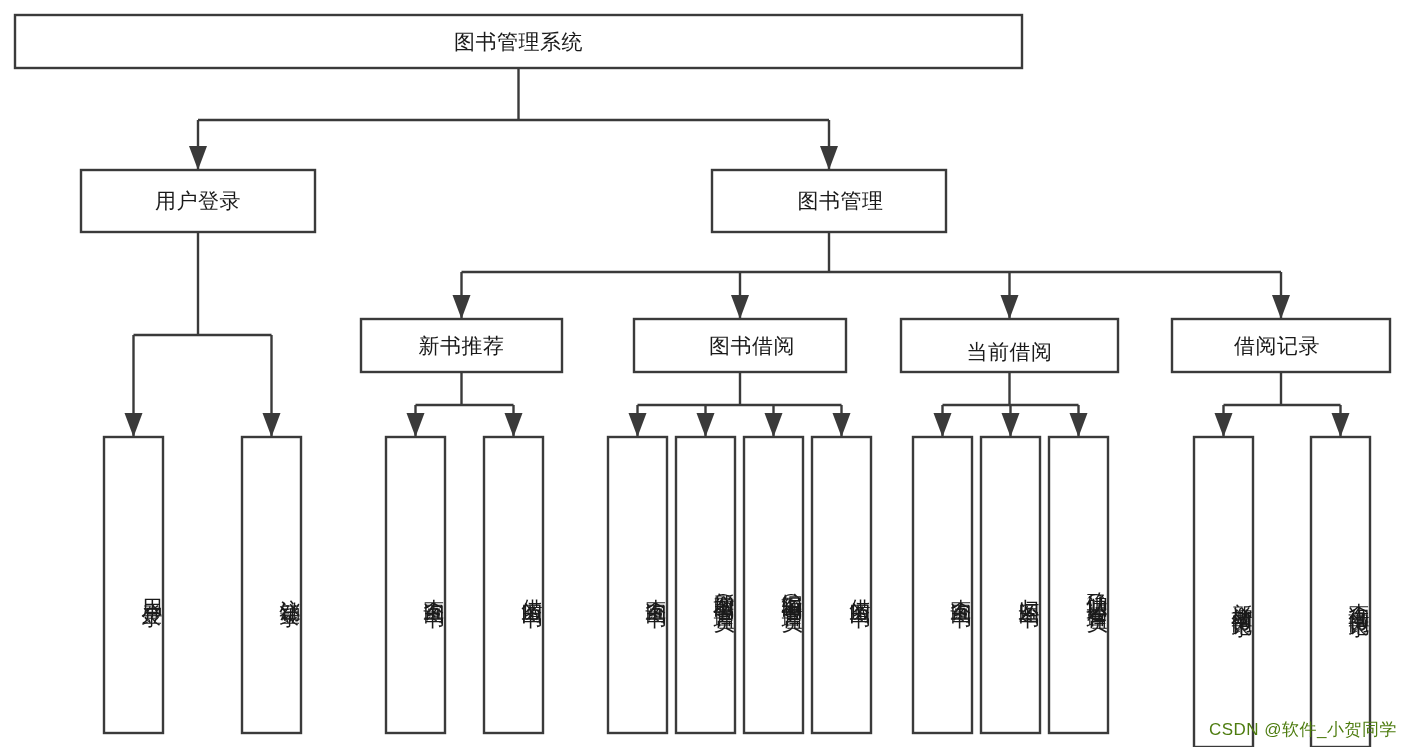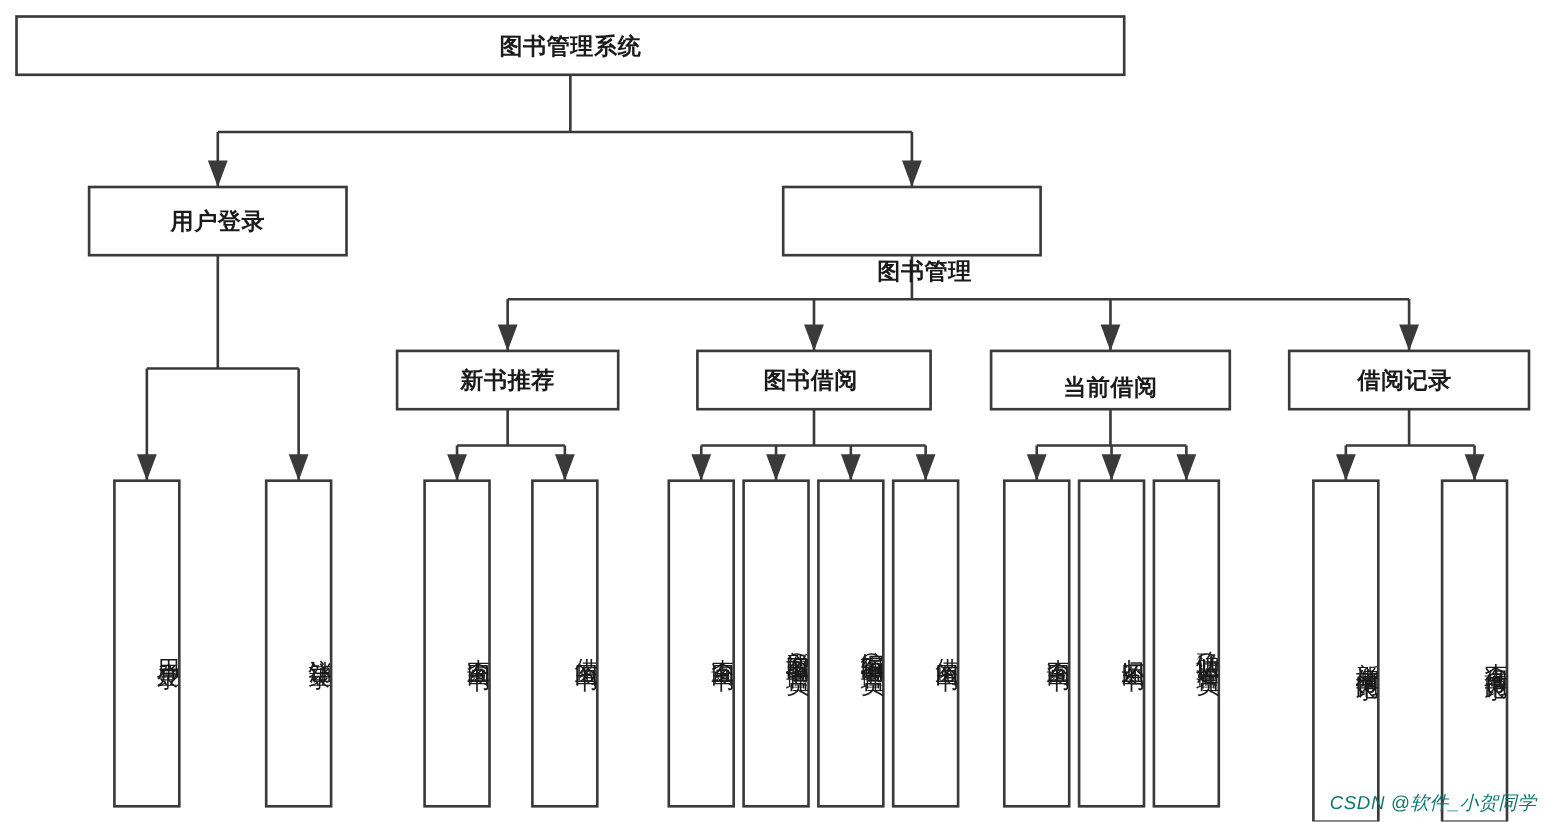--- a/index.html
+++ b/index.html
@@ -47,43 +47,41 @@
     justify-content: center;
     color: #1a1a1a;
     font-family: "Liberation Sans", "DejaVu Sans", sans-serif;
     pointer-events: none;
     box-sizing: border-box;
   }
   .node-label.horizontal {
     font-size: 21px;
     letter-spacing: 0.5px;
     white-space: nowrap;
-    font-weight: bold;
   }
   .node-label.vertical {
     writing-mode: vertical-rl;
     text-orientation: upright;
     font-size: 21px;
     letter-spacing: 3px;
     line-height: 1;
     align-items: flex-start;
     justify-content: center;
     padding-top: 6px;
     white-space: nowrap;
   }
   .watermark {
     position: absolute;
     right: 8px;
     bottom: 6px;
     font-size: 17px;
-    color: #0f766e;
+    color: #4d7c0f;
     font-family: "Liberation Sans", "DejaVu Sans", sans-serif;
     white-space: nowrap;
     letter-spacing: 0.5px;
-    font-style: italic;
   }
 </style>
 </head>
 <body>
 
 <div id="diagram-root">
 
   <svg id="diagram-svg" viewBox="0 0 1405 747">
     <g id="connectors">
         <line x1="518.5" y1="68" x2="518.5" y2="120" class="connector"></line>
@@ -159,23 +157,23 @@
         <rect x="981" y="437" width="59" height="296" class="node-box"></rect>
         <rect x="1049" y="437" width="59" height="296" class="node-box"></rect>
         <rect x="1194" y="437" width="59" height="310" class="node-box"></rect>
         <rect x="1311" y="437" width="59" height="310" class="node-box"></rect>
       </g>
   </svg>
 
   <div id="labels">
       <div class="node-label horizontal" style="left: 15px; top: 15px; width: 1007px; height: 53px;">图书管理系统</div>
       <div class="node-label horizontal" style="left: 81px; top: 170px; width: 234px; height: 62px;">用户登录</div>
-      <div class="node-label horizontal" style="left: 712px; top: 170px; width: 257px; height: 62px; margin-top: 46px;">图书管理</div>
+      <div class="node-label horizontal" style="left: 712px; top: 170px; width: 257px; height: 62px;">图书管理</div>
       <div class="node-label horizontal" style="left: 361px; top: 319px; width: 201px; height: 53px; text-align: right;">新书推荐</div>
-      <div class="node-label horizontal" style="left: 619px; top: 319px; width: 212px; height: 53px; padding-left: 24px;">图书借阅</div>
+      <div class="node-label horizontal" style="left: 634px; top: 319px; width: 212px; height: 53px; padding-left: 24px;">图书借阅</div>
       <div class="node-label horizontal" style="left: 901px; top: 319px; width: 217px; height: 66px;">当前借阅</div>
       <div class="node-label horizontal" style="left: 1172px; top: 319px; width: 210px; height: 53px;">借阅记录</div>
       <div class="node-label vertical" style="left: 104px; top: 437px; width: 59px; height: 296px;">用户登录</div>
       <div class="node-label vertical" style="left: 242px; top: 437px; width: 59px; height: 296px;">注销登录</div>
       <div class="node-label vertical" style="left: 386px; top: 437px; width: 59px; height: 296px;">查询图书</div>
       <div class="node-label vertical" style="left: 484px; top: 437px; width: 59px; height: 296px;">借阅图书</div>
       <div class="node-label vertical" style="left: 608px; top: 437px; width: 59px; height: 296px;">查询图书</div>
       <div class="node-label vertical" style="left: 676px; top: 437px; width: 59px; height: 296px;">新增图书（管理员）</div>
       <div class="node-label vertical" style="left: 744px; top: 437px; width: 59px; height: 296px;">编辑图书（管理员）</div>
       <div class="node-label vertical" style="left: 812px; top: 437px; width: 59px; height: 296px;">借阅图书</div>

